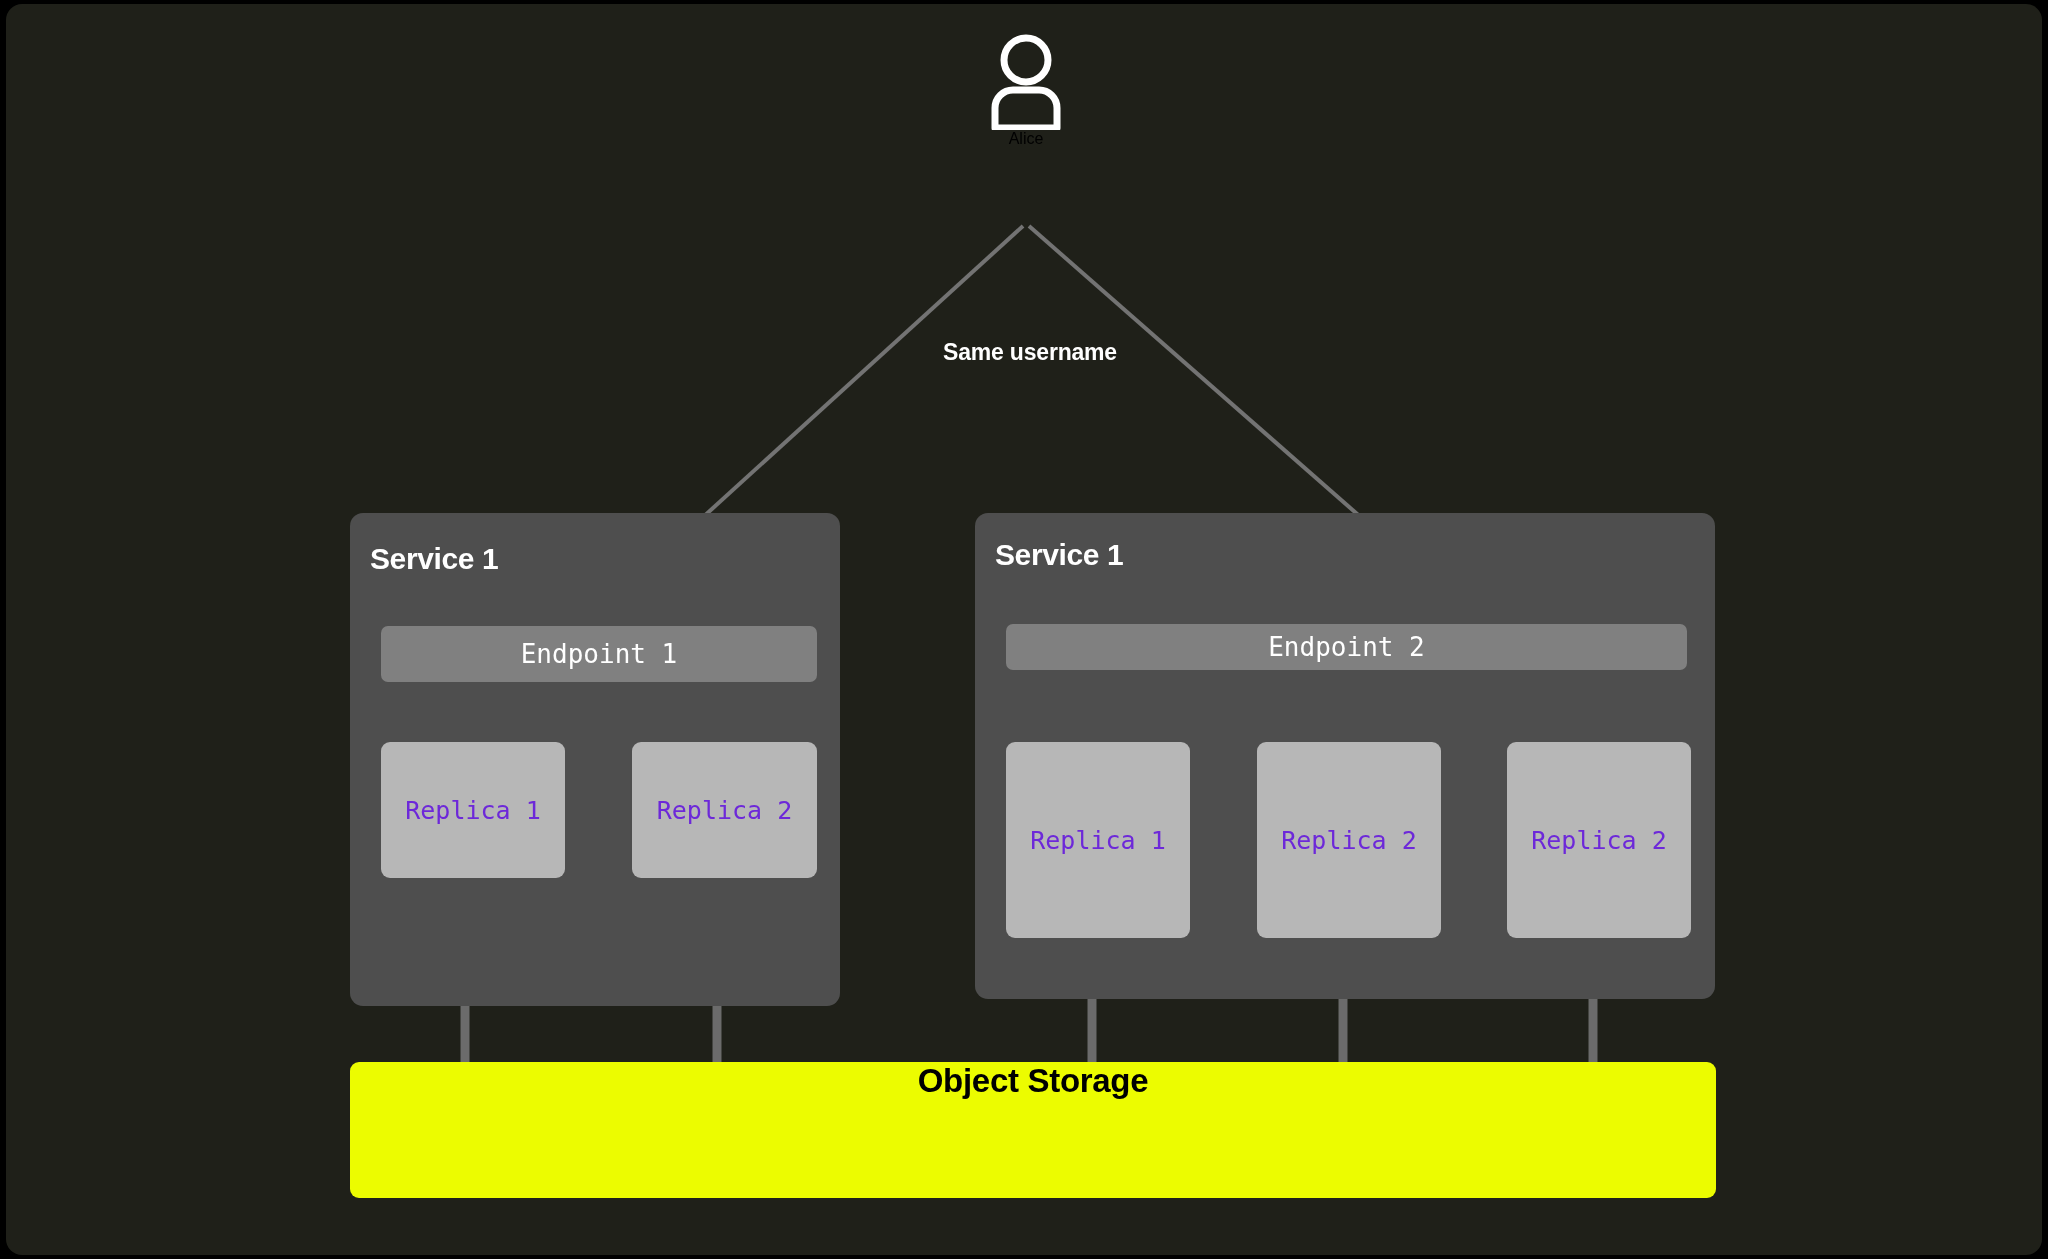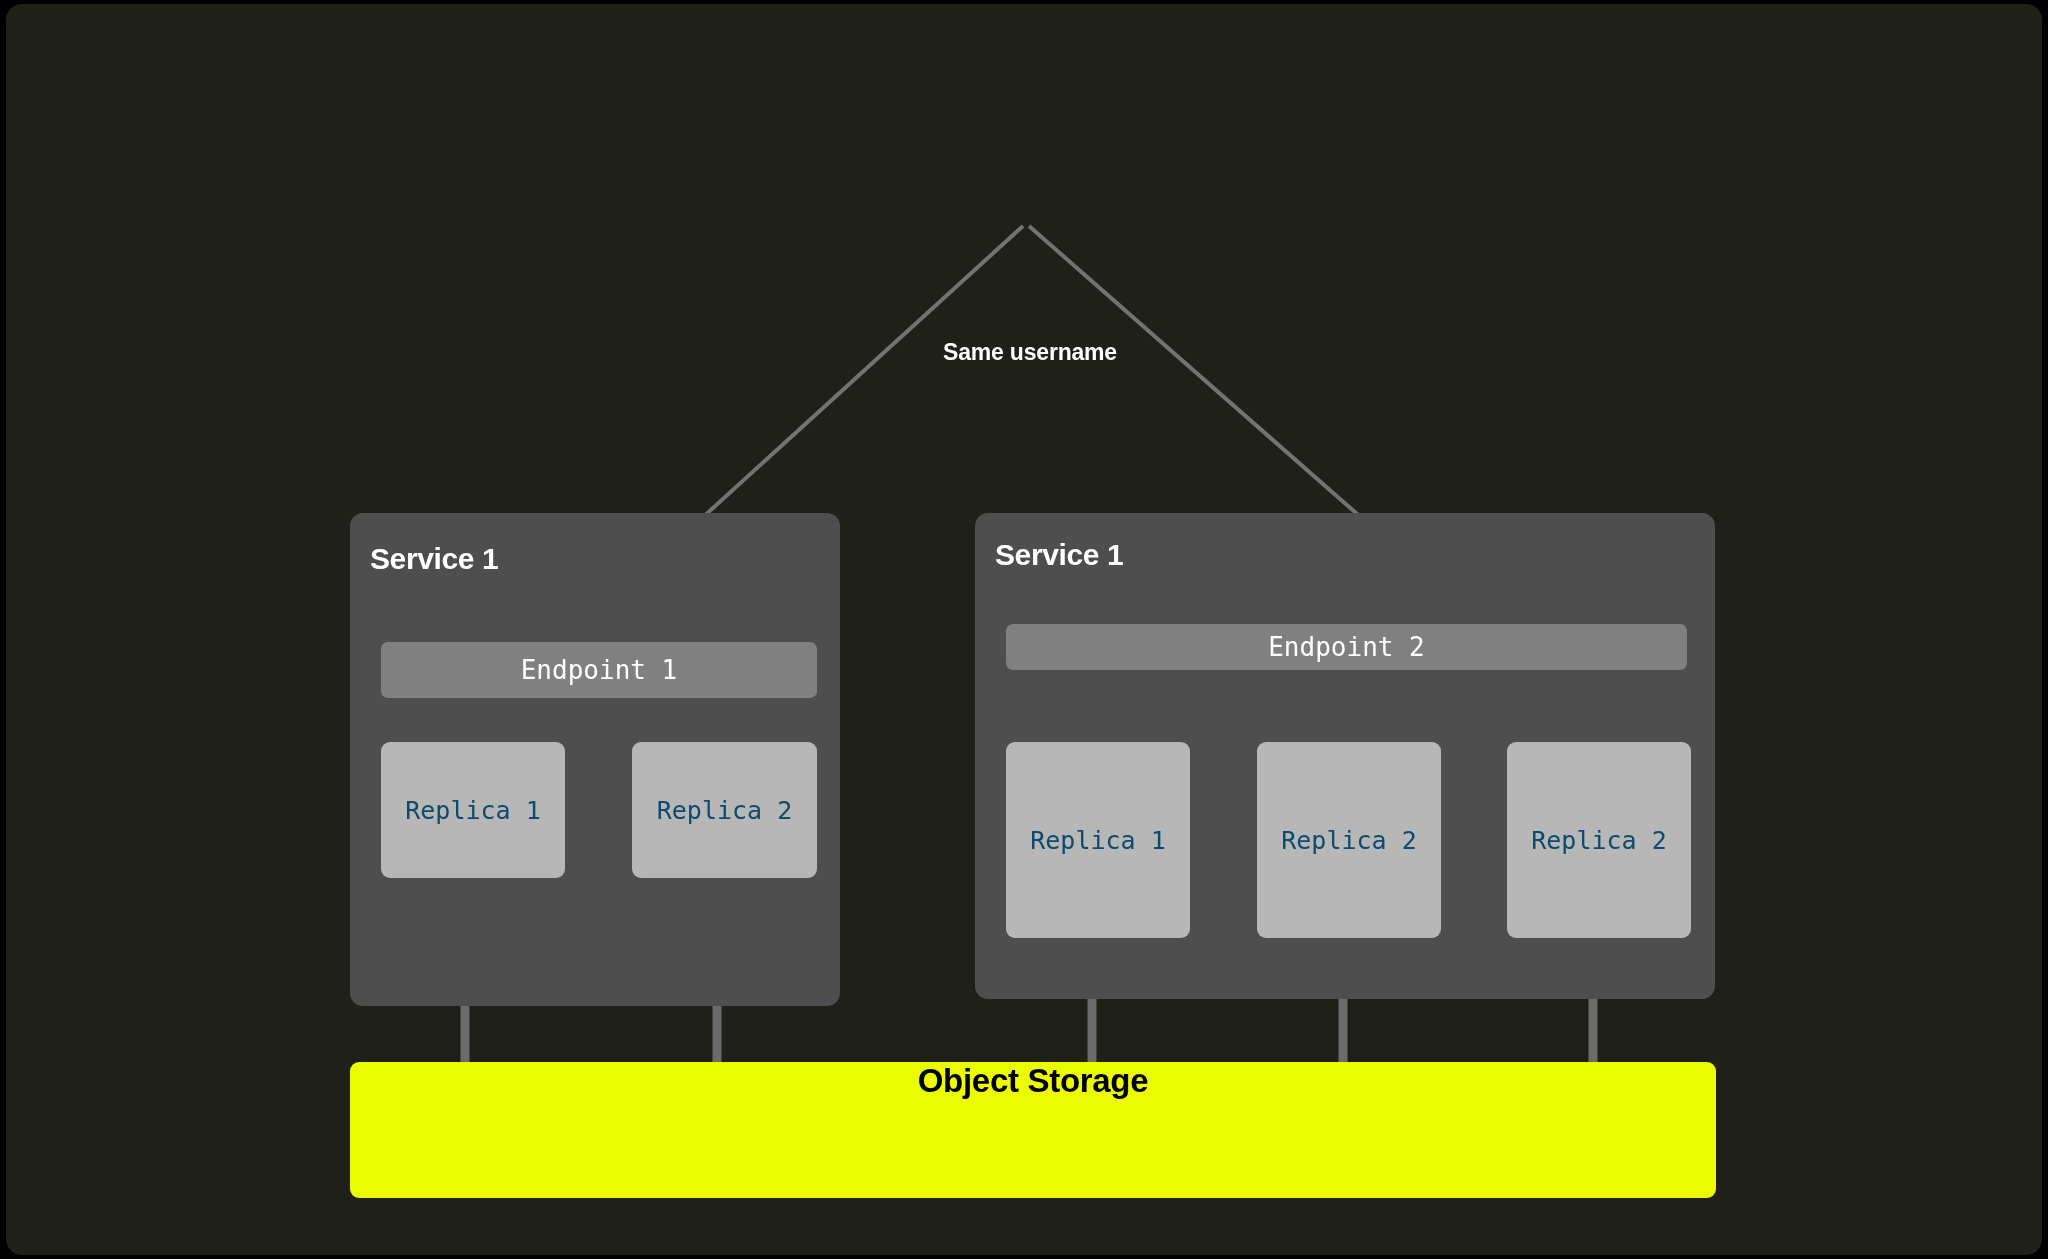--- a/index.html
+++ b/index.html
@@ -82,29 +82,29 @@
     position: absolute;
     background: #808080;
     border-radius: 7px;
     color: #ffffff;
     font-family: "DejaVu Sans Mono", "Liberation Mono", monospace;
     font-size: 26px;
     display: flex;
     align-items: center;
     justify-content: center;
   }
-  #endpoint-1 { left: 375px; top: 638px; width: 436px; height: 56px; }
+  #endpoint-1 { left: 375px; top: 622px; width: 436px; height: 56px; }
   #endpoint-2 { left: 1000px; top: 620px; width: 681px; height: 46px; }
 
   
   .replica-box {
     position: absolute;
     background: #b7b7b7;
     border-radius: 9px;
-    color: #0c4a6e;
+    color: #6d28d9;
     font-family: "DejaVu Sans Mono", "Liberation Mono", monospace;
     font-size: 25px;
     display: flex;
     align-items: center;
     justify-content: center;
   }
   #s1-replica-1 { left: 375px; top: 738px; width: 184px; height: 136px; }
   #s1-replica-2 { left: 626px; top: 738px; width: 185px; height: 136px; }
   #s2-replica-1 { left: 1000px; top: 738px; width: 184px; height: 196px; }
   #s2-replica-2 { left: 1251px; top: 738px; width: 184px; height: 196px; }
@@ -152,20 +152,27 @@
 
     <line x1="1086" y1="675" x2="1086" y2="745" stroke="#6b6b6b" stroke-width="9"></line>
     <line x1="1337" y1="675" x2="1337" y2="745" stroke="#6b6b6b" stroke-width="9"></line>
     <line x1="1587" y1="675" x2="1587" y2="745" stroke="#6b6b6b" stroke-width="9"></line>
 
     <line x1="1086" y1="928" x2="1086" y2="1062" stroke="#6b6b6b" stroke-width="9"></line>
     <line x1="1337" y1="928" x2="1337" y2="1062" stroke="#6b6b6b" stroke-width="9"></line>
     <line x1="1587" y1="928" x2="1587" y2="1062" stroke="#6b6b6b" stroke-width="9"></line>
   </svg>
 
+  <div id="actor">
+    <svg id="actor-icon" width="86" height="98" viewBox="0 0 86 98">
+      <circle cx="43" cy="28" r="22" fill="none" stroke="#ffffff" stroke-width="7"></circle>
+      <path d="M12,96 L12,76 A18,18 0 0,1 30,58 L56,58 A18,18 0 0,1 74,76 L74,96 Z" fill="none" stroke="#ffffff" stroke-width="7" stroke-linejoin="round"></path>
+    </svg>
+    <div>Alice</div>
+  </div>
 
   <div id="arrow-caption">
     <div>Same username</div>
   </div>
 
   <div id="service-1" class="service-card">
     <div class="service-title">Service 1</div>
   </div>
   <div id="endpoint-1" class="endpoint-bar">
     <span>Endpoint 1</span>

